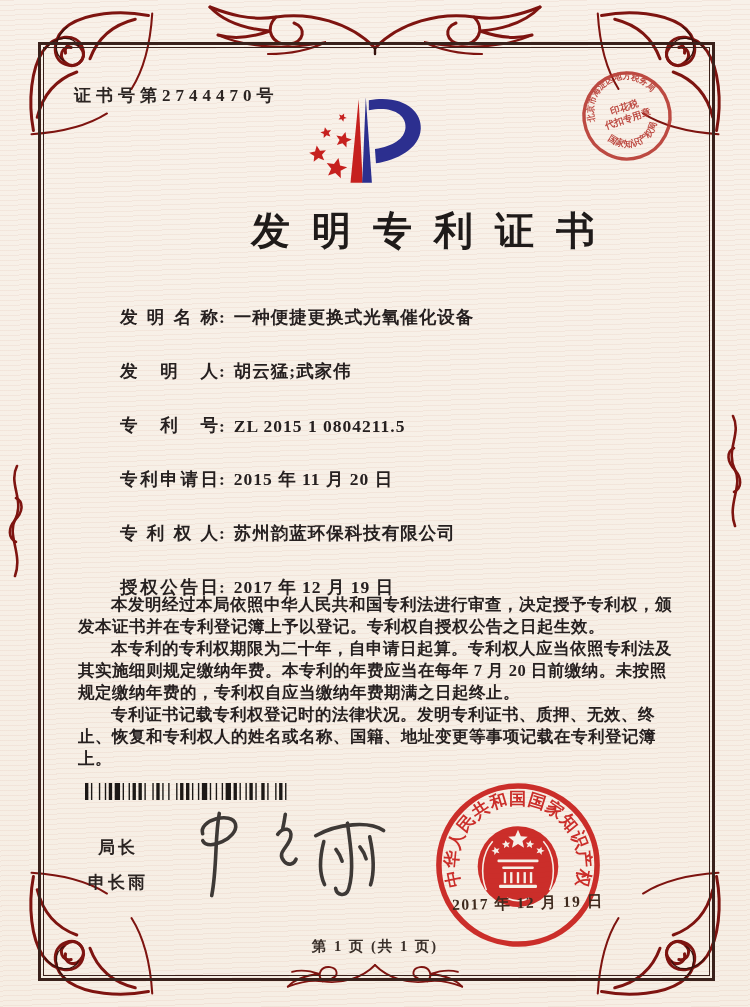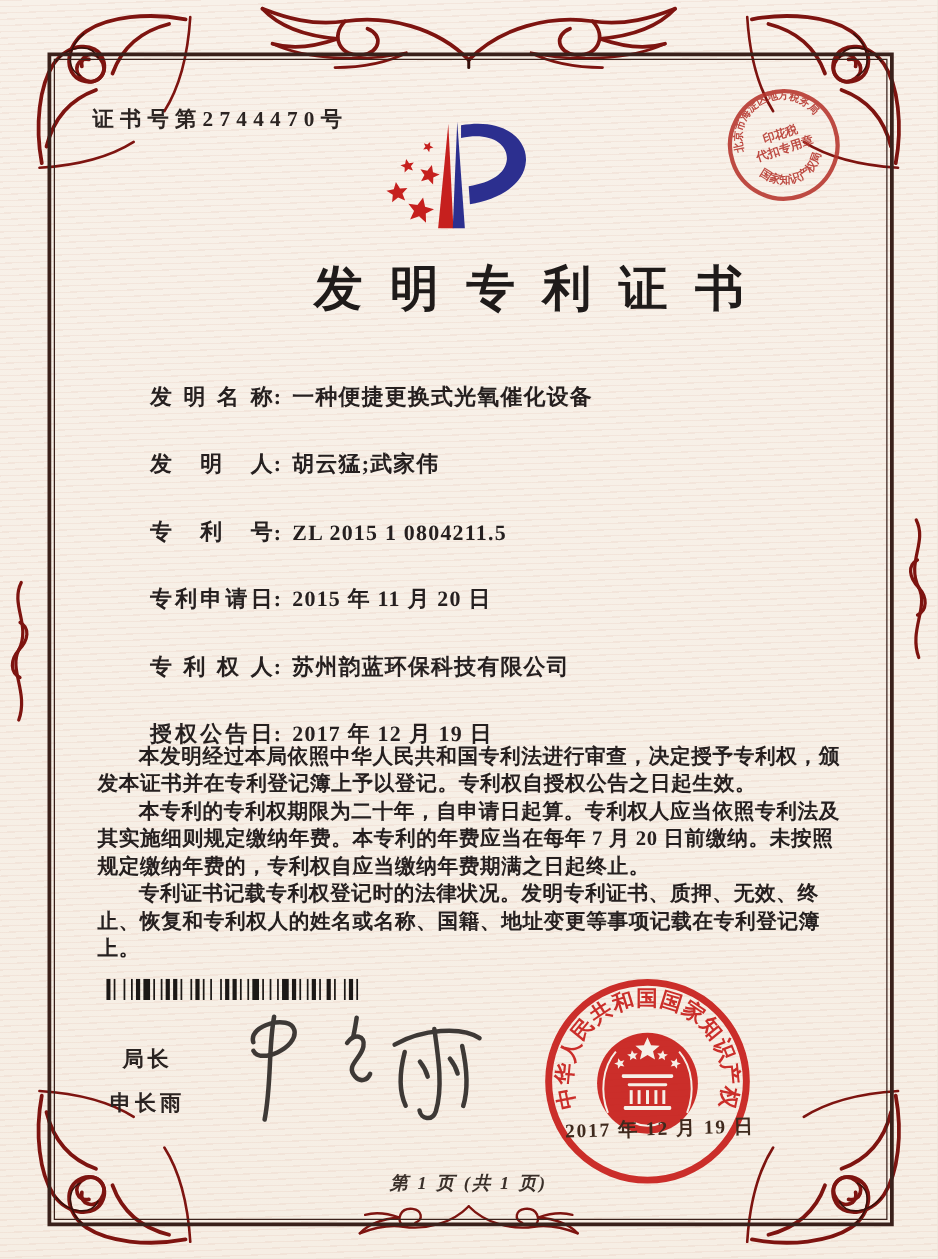--- a/index.html
+++ b/index.html
@@ -55,21 +55,21 @@
   .director div{margin-bottom:12px;letter-spacing:3px;text-align:center;}
   .signature{position:absolute;left:198px;top:806px;width:205px;height:95px;transform:rotate(-1deg);}
   .office-seal{position:absolute;left:431px;top:778px;width:174px;height:174px;opacity:0.93;}
   .seal-date{
     position:absolute;left:452px;top:893px;
     font-size:15.5px;font-weight:bold;color:#3f2a1e;letter-spacing:1.5px;
     transform:rotate(-1.5deg);
   }
   .footer{
     position:absolute;left:0;top:937px;width:750px;text-align:center;
-    font-size:14.5px;font-weight:bold;color:#3a302a;letter-spacing:2px;font-style:italic;
+    font-size:14.5px;font-weight:bold;color:#3a302a;letter-spacing:2px;
   }
 </style>
 </head>
 <body>
 
 <div class="page">
 
   <svg class="ornament" style="left:24px;top:6px" width="132" height="132" viewBox="0 0 140 140">
     <g fill="none" stroke="#7e1410" stroke-width="3.2" stroke-linecap="round">
       <path d="M132,10 C100,4 66,8 48,20 C30,32 28,56 44,62 C58,67 68,54 60,44 C54,36 42,40 44,50"></path>

